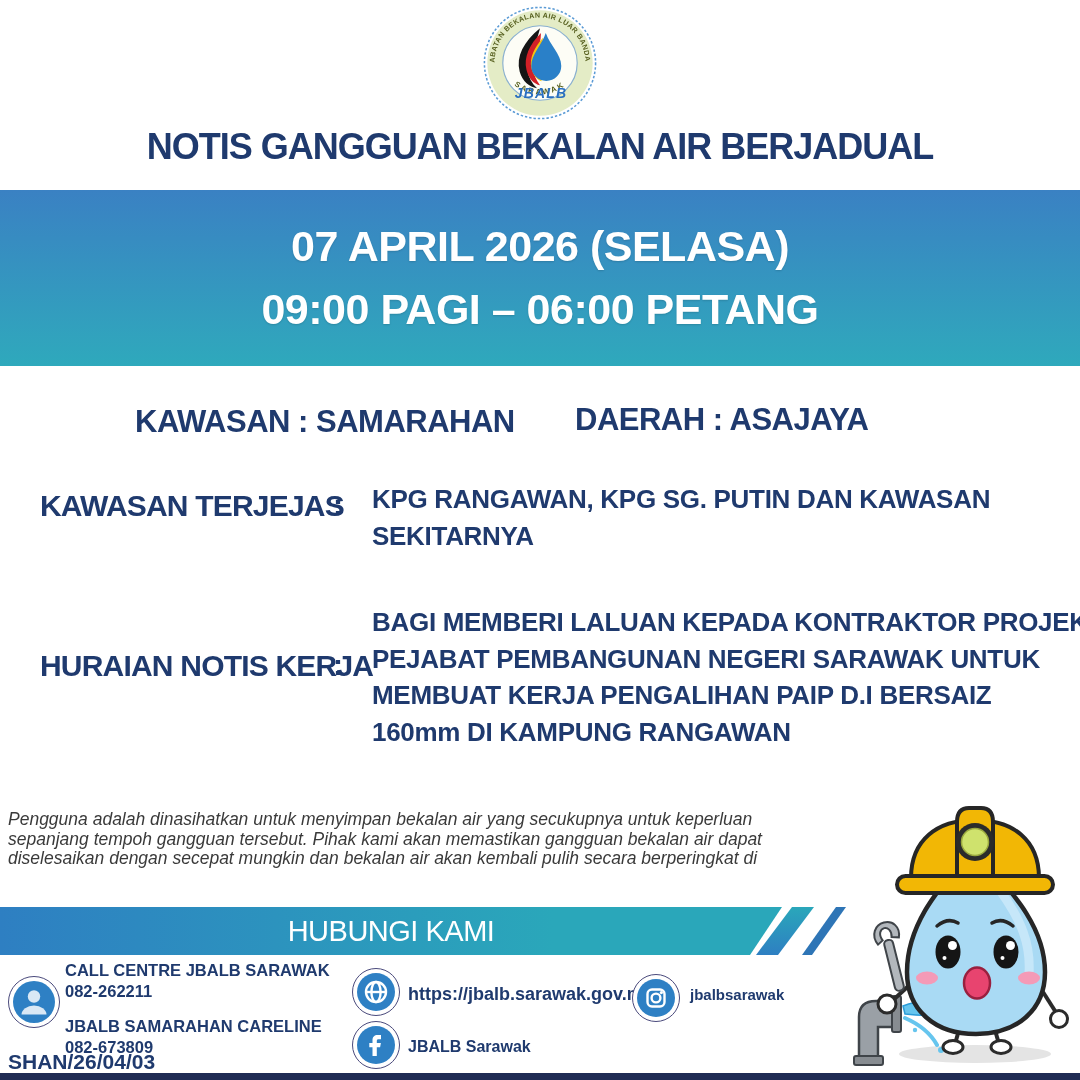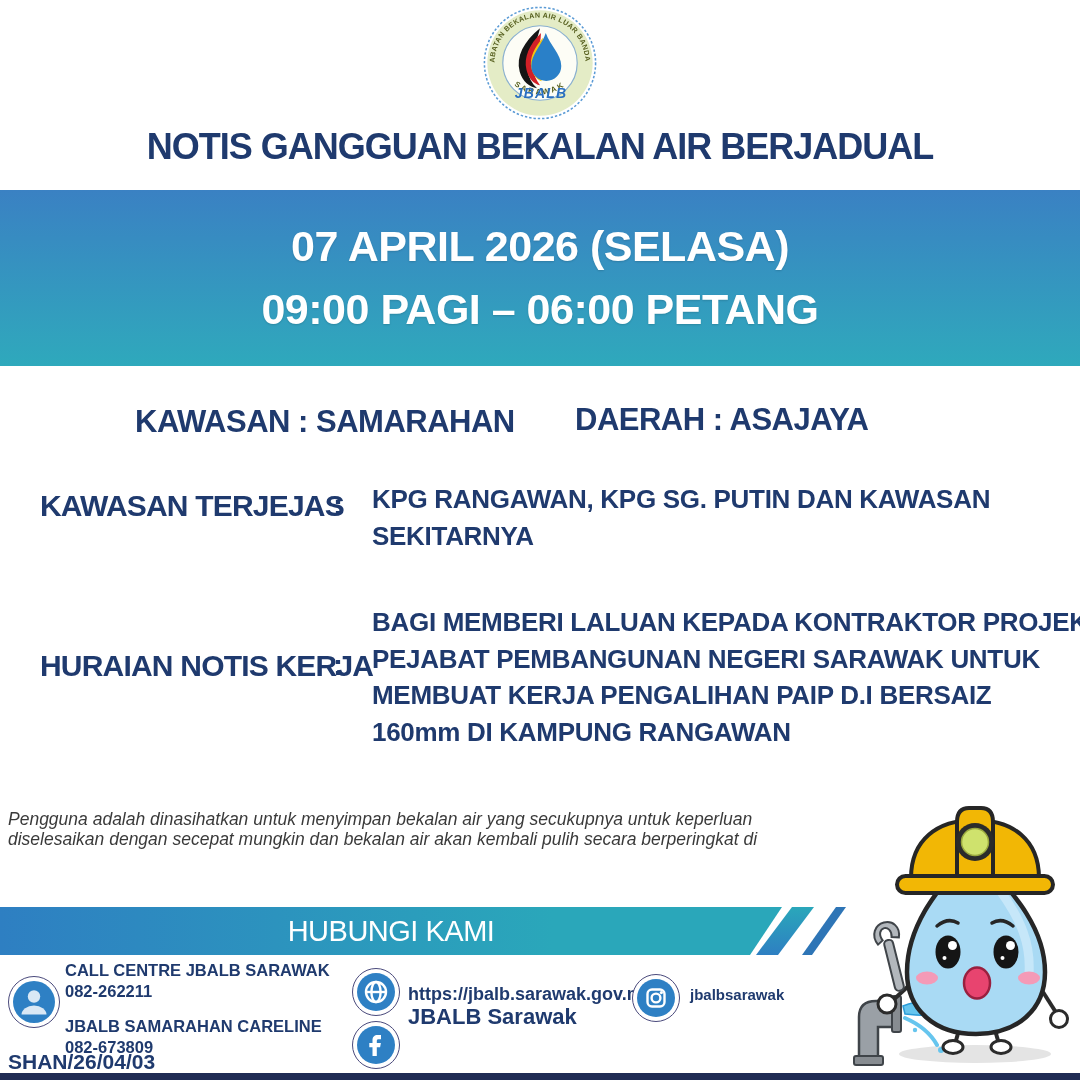--- a/index.html
+++ b/index.html
@@ -134,20 +134,21 @@
   <div class="sec-colon" style="left:333px; top:648px;">:</div>
   <div class="sec-value" style="left:372px; top:604px; line-height:36.5px;">
     <div>BAGI MEMBERI LALUAN KEPADA KONTRAKTOR PROJEK</div>
     <div>PEJABAT PEMBANGUNAN NEGERI SARAWAK UNTUK</div>
     <div>MEMBUAT KERJA PENGALIHAN PAIP D.I BERSAIZ</div>
     <div>160mm DI KAMPUNG RANGAWAN</div>
   </div>
 
   <div class="disclaimer">
     <div>Pengguna adalah dinasihatkan untuk menyimpan bekalan air yang secukupnya untuk keperluan</div>
+    <div>sepanjang tempoh gangguan tersebut. Pihak kami akan memastikan gangguan bekalan air dapat</div>
     <div>diselesaikan dengan secepat mungkin dan bekalan air akan kembali pulih secara berperingkat di</div>
   </div>
 
   <div class="hk-bar">
     <div class="hk-title">HUBUNGI KAMI</div>
   </div>
   <div class="hk-stripe1"></div>
   <div class="hk-stripe2"></div>
 
   <div class="cicon" style="left:8px; top:976px; width:50px; height:50px;">
@@ -175,21 +176,21 @@
     </svg>
   </div>
   <div class="contact-text" style="left:408px; top:984px; font-size:18px;">https://jbalb.sarawak.gov.my/</div>
 
   <div class="cicon" style="left:352px; top:1021px; width:46px; height:46px;">
     <svg width="38" height="38" viewBox="0 0 38 38">
       <circle cx="19" cy="19" r="19" fill="#2e80c4"></circle>
       <path d="M24,9 h-3.4 c-3.2,0 -5.1,2 -5.1,5.1 v3 h-3.2 v4.2 h3.2 v8.7 h4.3 v-8.7 h3.3 l0.8,-4.2 h-4.1 v-2.3 c0,-1.1 0.6,-1.6 1.6,-1.6 h2.6 Z" fill="#ffffff"></path>
     </svg>
   </div>
-  <div class="contact-text" style="left:408px; top:1004px; font-size:22px;">JBALB Sarawak</div>
+  <div class="contact-text" style="left:408px; top:1038px; font-size:16px;">JBALB Sarawak</div>
 
   <div class="cicon" style="left:632px; top:974px; width:46px; height:46px;">
     <svg width="38" height="38" viewBox="0 0 38 38">
       <circle cx="19" cy="19" r="19" fill="#2e80c4"></circle>
       <rect x="10.5" y="10.5" width="17" height="17" rx="4.5" fill="none" stroke="#ffffff" stroke-width="2.4"></rect>
       <circle cx="19" cy="19" r="4.4" fill="none" stroke="#ffffff" stroke-width="2.4"></circle>
       <circle cx="24.4" cy="13.6" r="1.6" fill="#ffffff"></circle>
     </svg>
   </div>
   <div class="contact-text" style="left:690px; top:986px; font-size:15px;">jbalbsarawak</div>

